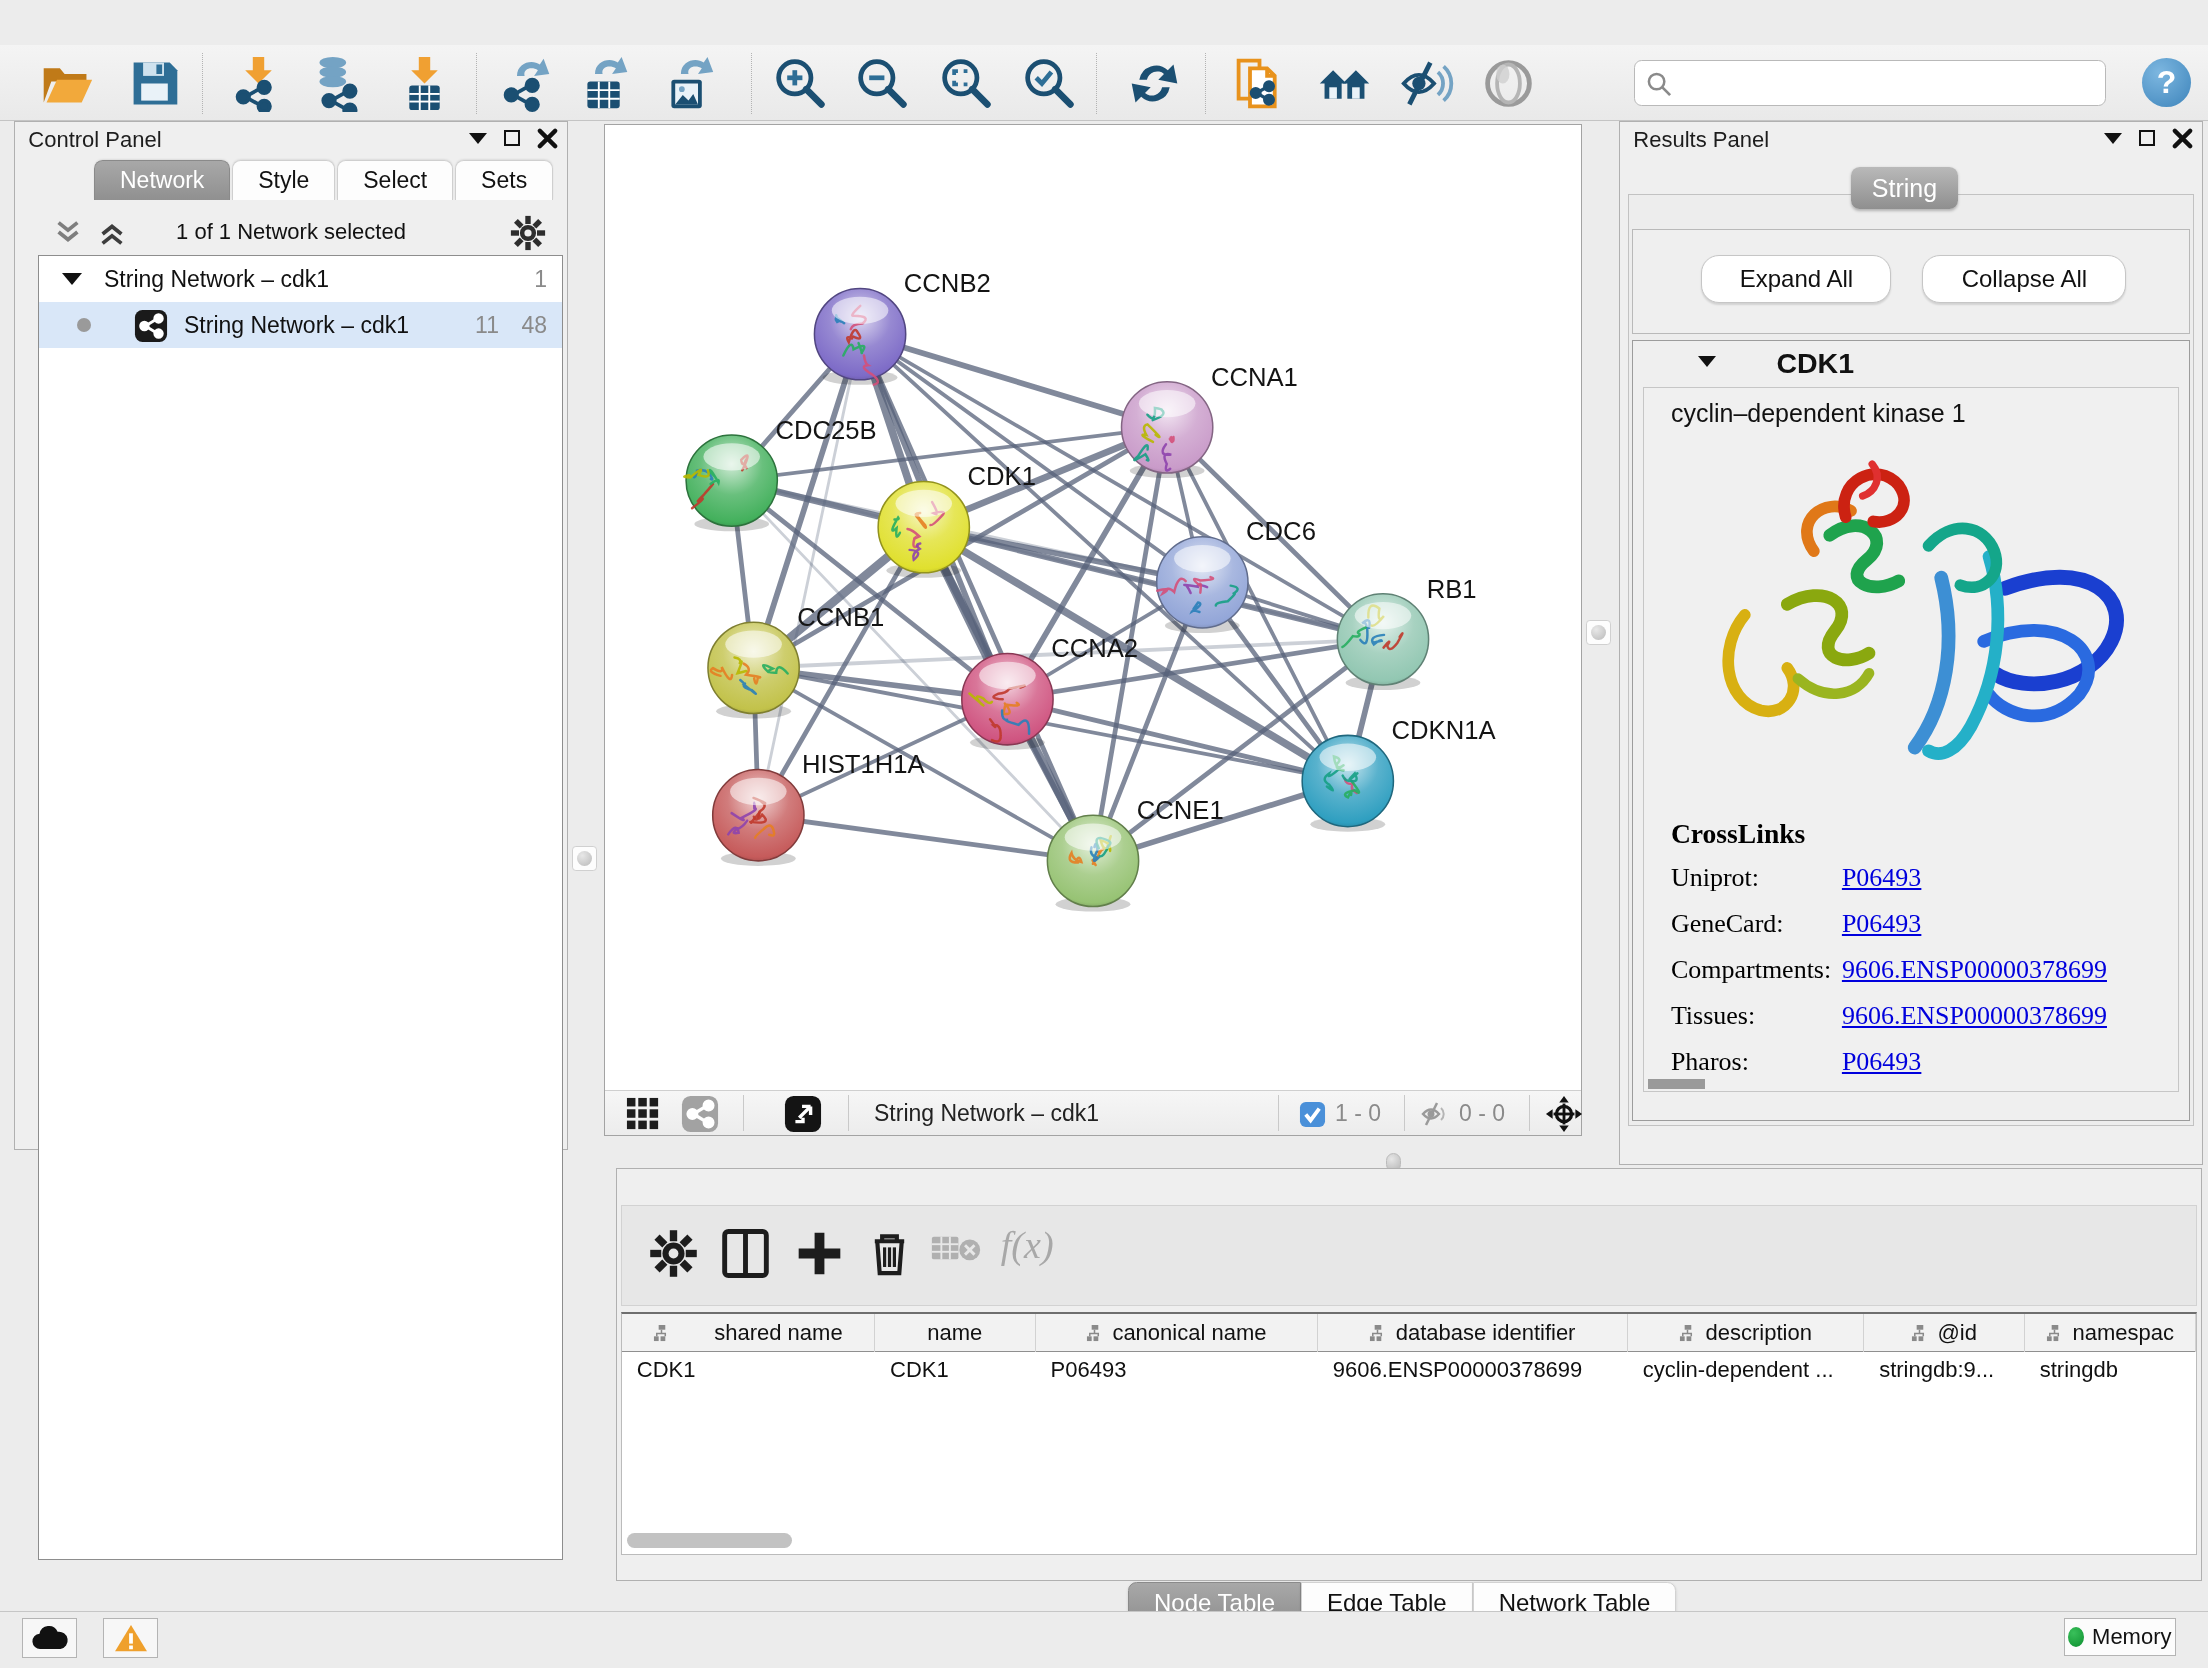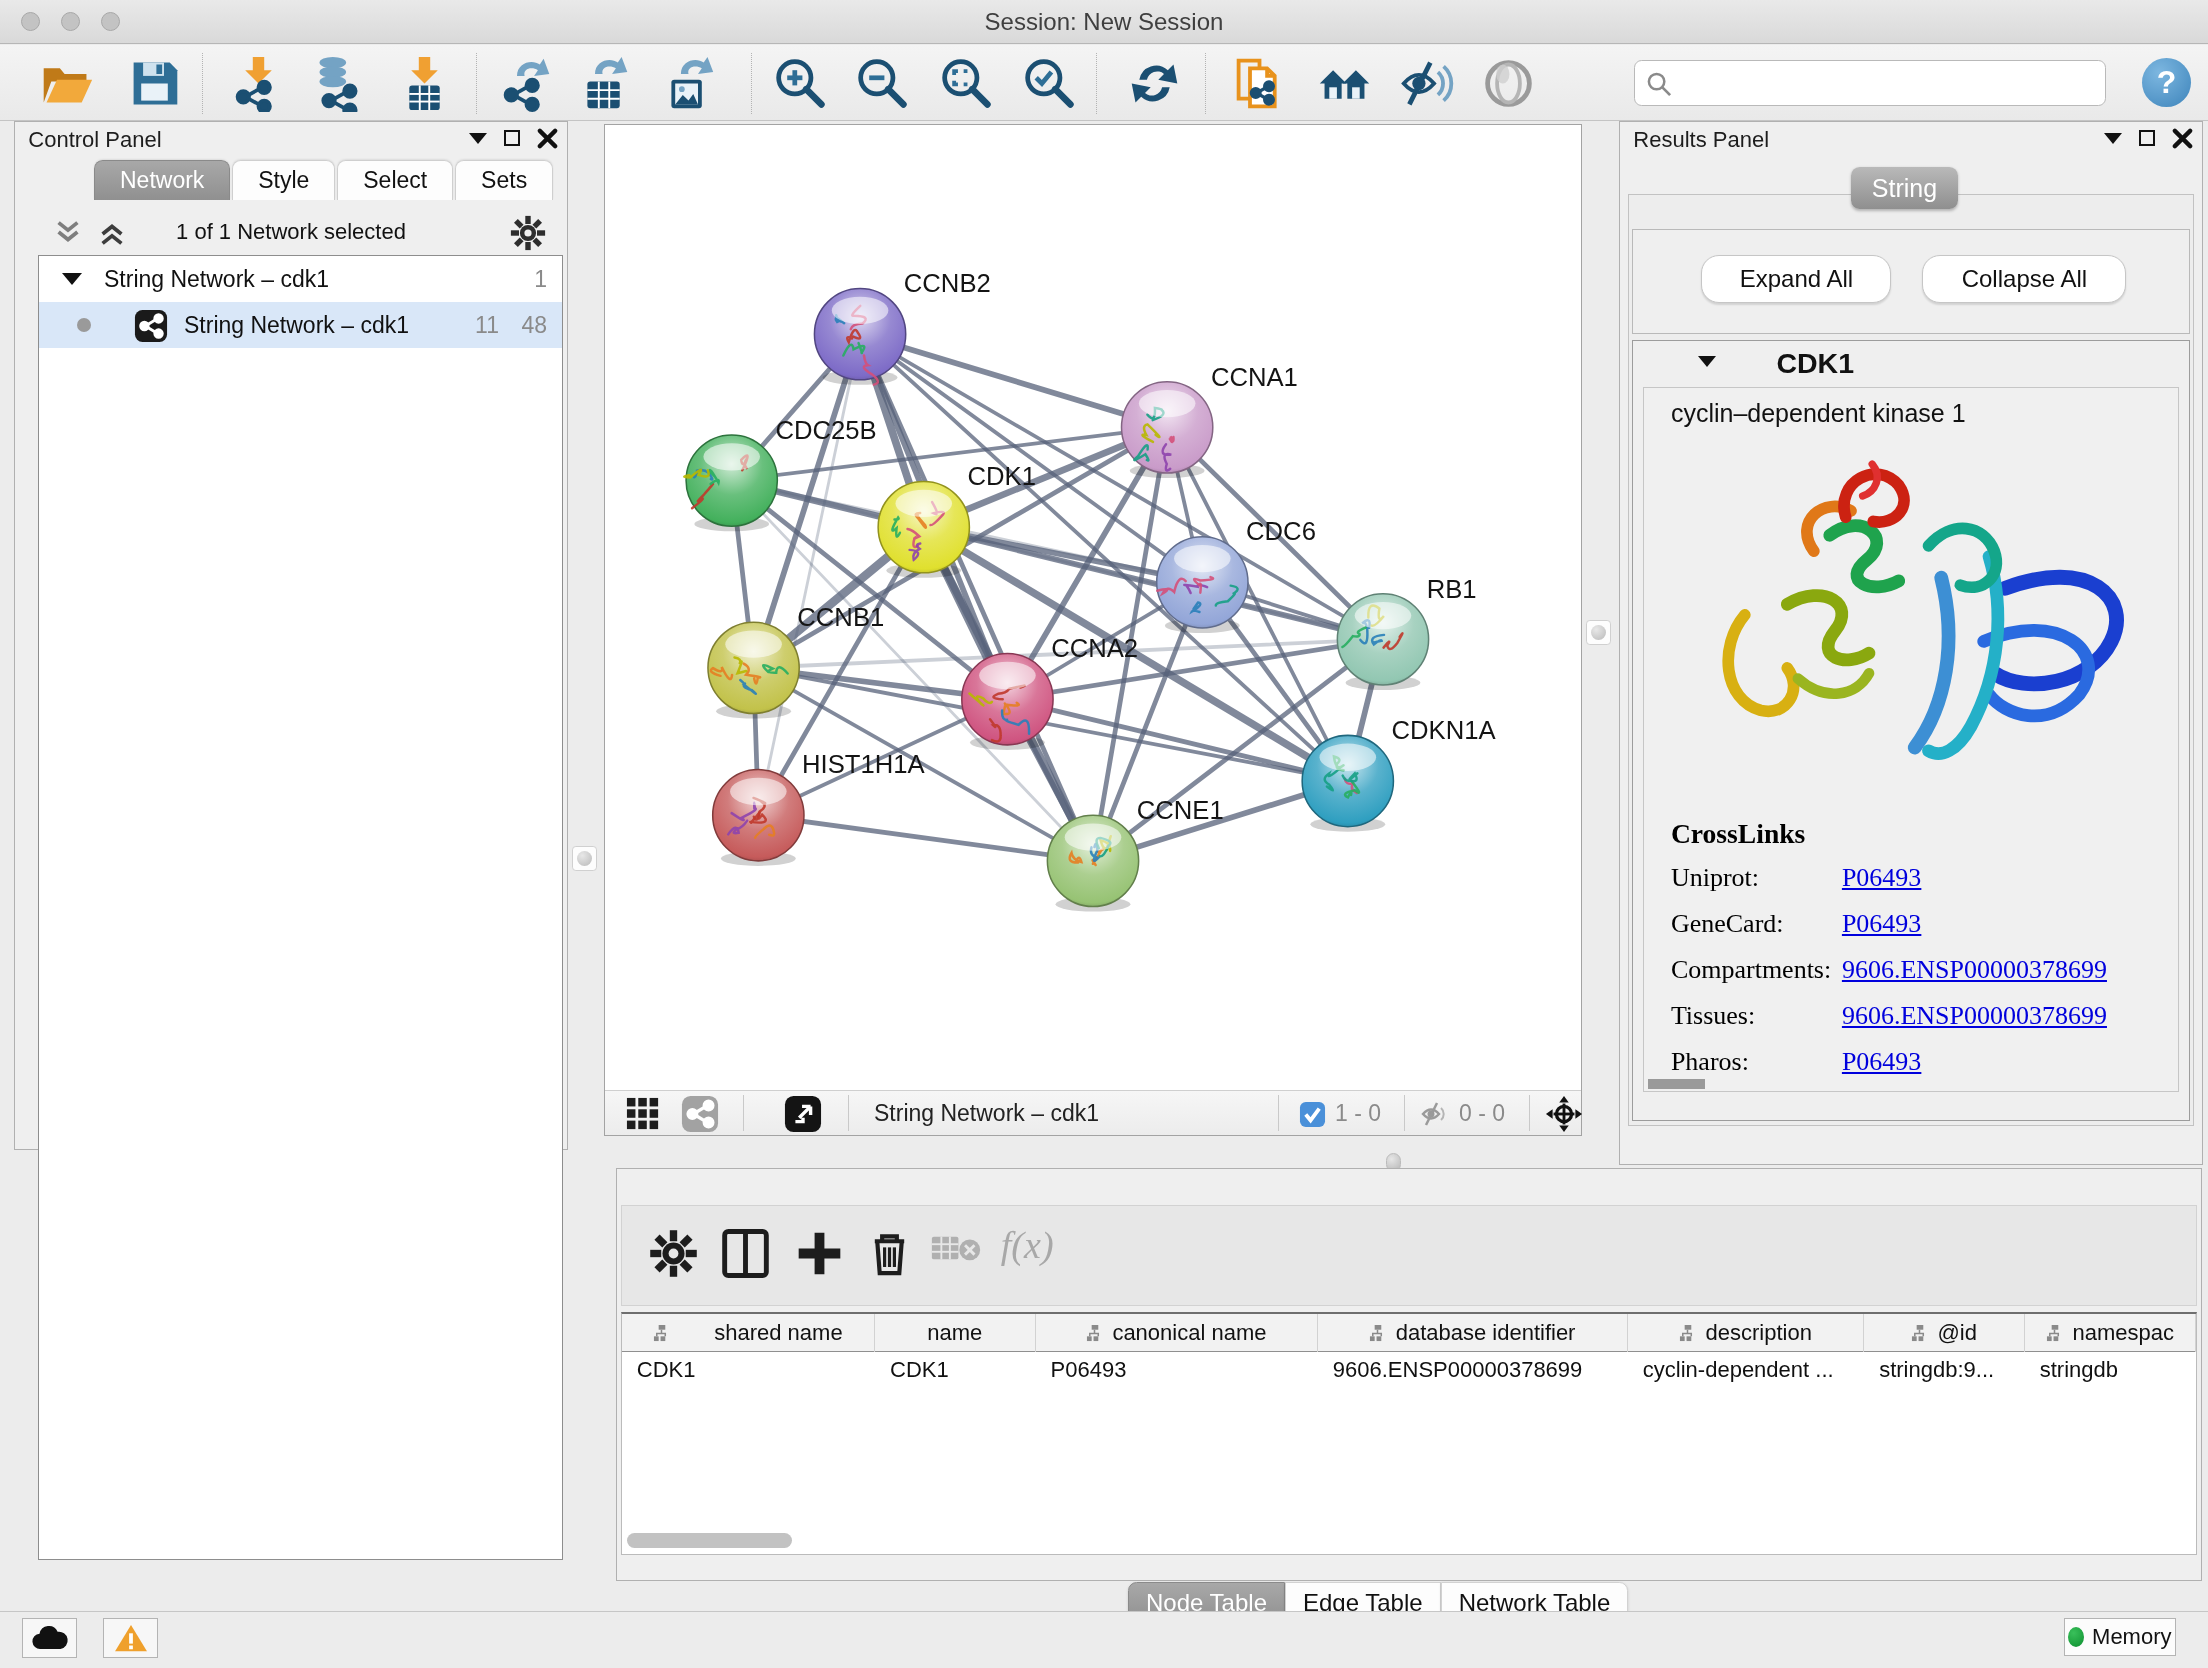--- a/index.html
+++ b/index.html
@@ -122,21 +122,21 @@
     border-bottom:1.9px solid #8f8f8f; display:flex; }
   .tp-hcell { position:relative; height:38px; border-right:1px solid #d2d2d2; font-size:22px;
     color:#111; display:flex; align-items:center; justify-content:center; gap:9.5px; overflow:hidden;
     white-space:nowrap; cursor:pointer; }
   .tp-datarow { position:absolute; left:0; right:0; top:38px; height:38px; display:flex; cursor:pointer; }
   .tp-dcell { height:38px; font-size:22px; color:#111; padding:4.8px 0 0 15px; overflow:hidden;
     white-space:nowrap; }
   .tp-hscroll { position:absolute; left:5.7px; bottom:5.7px; width:165px; height:15px;
     border-radius:7.6px; background:#c2c2c2; cursor:pointer; }
   .tp-tabs { position:absolute; left:511px; bottom:-44px; display:flex; }
-  .tp-tab { height:42px; padding:0 17px; background:#fdfdfd; border:1px solid #d2d2d2;
+  .tp-tab { height:42px; padding:0 25px; background:#fdfdfd; border:1px solid #d2d2d2;
     font-size:24px; color:#111; line-height:40px; text-align:right; cursor:pointer;
     box-shadow:0 1.9px 2.9px rgba(0,0,0,.15); }
   .tp-tab:first-child { border-radius:8.6px 0 0 8.6px; }
   .tp-tab:last-child { border-radius:0 8.6px 8.6px 0; }
   .tp-tab.active { background:linear-gradient(#a8a8a8,#909090); color:#fff; border-color:#8a8a8a; }
 
   
   .statusbar { position:absolute; left:0; top:1611px; width:2208px; height:57px;
     background:#ececec; border-top:1.9px solid #c6c6c6; }
   .sb-btn { position:absolute; top:5.7px; width:55px; height:40px; background:#f7f7f7;
@@ -144,26 +144,20 @@
   .memory-btn { position:absolute; right:32px; top:5.7px; width:112px; height:38px; background:#fcfcfc;
     border:1px solid #b4b4b4; display:flex; align-items:center; justify-content:center; gap:7.6px;
     font-size:22px; color:#111; cursor:pointer; }
   .memory-dot { width:16px; height:20px; border-radius:50%; background:radial-gradient(circle at 35% 30%, #39c05a, #0d8f30); }
 </style>
 </head>
 <body>
 
 <div class="window">
 
-  <div class="titlebar">
-    <div class="traffic t1"></div>
-    <div class="traffic t2"></div>
-    <div class="traffic t3"></div>
-    <div class="win-title">Session: New Session</div>
-  </div>
 
   <div class="toolbar">
     <div class="tb-icon" style="left:38px">
       <svg width="57" height="57" viewBox="0 0 60 60">
           <path d="M6 50 V14 h17 l5 6 h23 v8 H14 z" fill="#c07a18"></path>
           <path d="M9 50 L20 26 h37 L46 50 z" fill="#f2a93b"></path>
         </svg>
     </div>
     <div class="tb-icon" style="left:126px">
       <svg width="57" height="57" viewBox="0 0 60 60">

